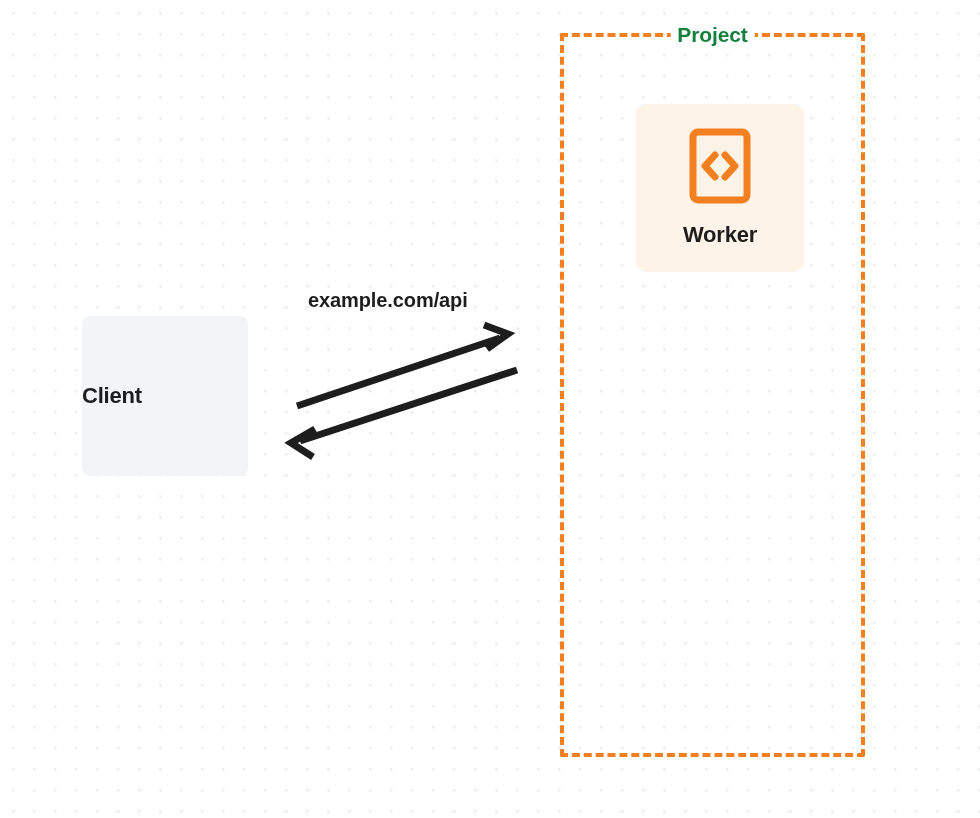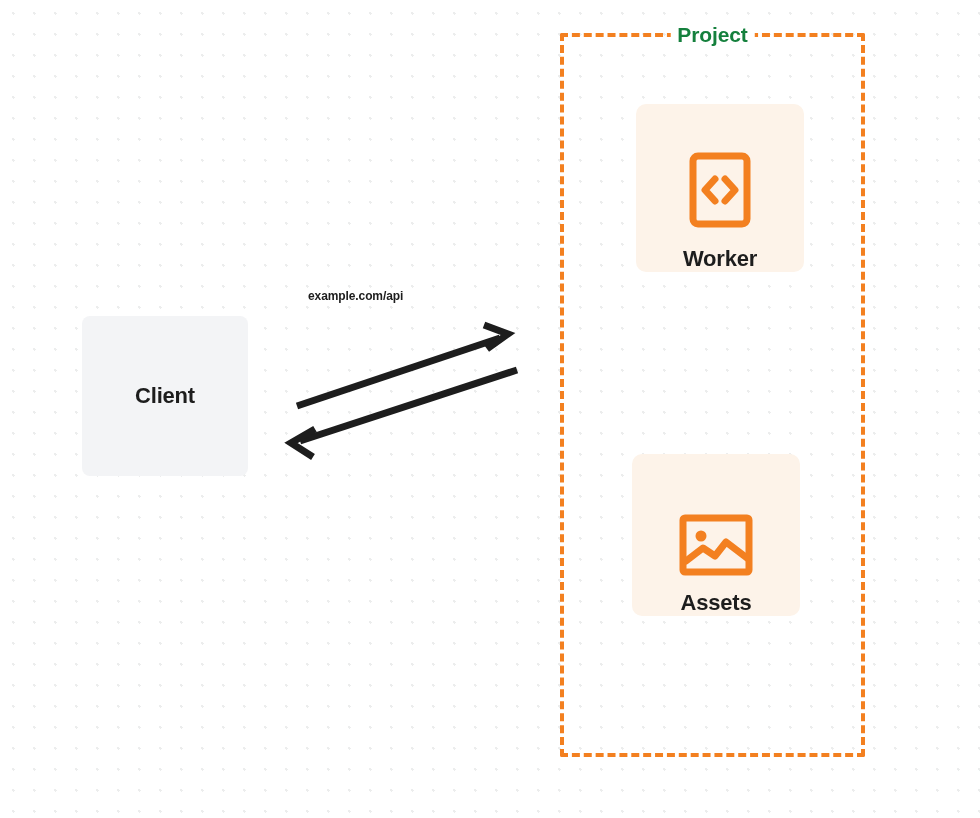--- a/index.html
+++ b/index.html
@@ -29,21 +29,21 @@
   #client-node {
     position: absolute;
     left: 82px;
     top: 316px;
     width: 166px;
     height: 160px;
     background: #f3f4f6;
     border-radius: 8px;
     display: flex;
     align-items: center;
-    justify-content: center;
+    justify-content: flex-start;
   }
   #client-node .node-label {
     font-size: 22px;
     font-weight: bold;
     color: #1d1d1d;
     letter-spacing: -0.2px;
   }
 
   
   #project-container {
@@ -71,21 +71,21 @@
   }
 
   
   .card {
     position: absolute;
     background: #fdf3e9;
     border-radius: 10px;
     display: flex;
     flex-direction: column;
     align-items: center;
-    justify-content: flex-end;
+    justify-content: center;
   }
   #worker-card {
     left: 72px;
     top: 67px;
     width: 168px;
     height: 168px;
   }
   #assets-card {
     left: 68px;
     top: 417px;
@@ -113,21 +113,21 @@
     top: 0;
     width: 980px;
     height: 818px;
     pointer-events: none;
   }
 
   #request-label {
     position: absolute;
     left: 308px;
     top: 289px;
-    font-size: 12px;
+    font-size: 20px;
     font-weight: bold;
     color: #1d1d1d;
     white-space: nowrap;
     letter-spacing: -0.1px;
   }
 
   
   #assets-tree {
     position: absolute;
     left: 48px;
@@ -178,29 +178,19 @@
       <span class="card-icon">
         <svg width="62" height="76" viewBox="0 0 62 76" xmlns="http://www.w3.org/2000/svg">
           <rect x="4" y="4" width="54" height="68" rx="5" ry="5" fill="none" stroke="#f38020" stroke-width="7"></rect>
           <polyline points="26,27 16,38 26,49" fill="none" stroke="#f38020" stroke-width="7" stroke-linecap="round" stroke-linejoin="round"></polyline>
           <polyline points="36,27 46,38 36,49" fill="none" stroke="#f38020" stroke-width="7" stroke-linecap="round" stroke-linejoin="round"></polyline>
         </svg>
       </span>
       <span class="card-label">Worker</span>
     </div>
 
-    <div id="assets-card" class="card">
-      <span class="card-icon">
-        <svg width="74" height="62" viewBox="0 0 74 62" xmlns="http://www.w3.org/2000/svg">
-          <rect x="4" y="4" width="66" height="54" rx="2" ry="2" fill="none" stroke="#f38020" stroke-width="7"></rect>
-          <circle cx="22" cy="22" r="5.5" fill="#f38020"></circle>
-          <polyline points="7,47 24,34 36,42 47,28 68,44" fill="none" stroke="#f38020" stroke-width="7" stroke-linecap="round" stroke-linejoin="round"></polyline>
-        </svg>
-      </span>
-      <span class="card-label">Assets</span>
-    </div>
 
     <div id="assets-tree">
       
     </div>
 
   </div>
 </div>
 
 </body></html>

